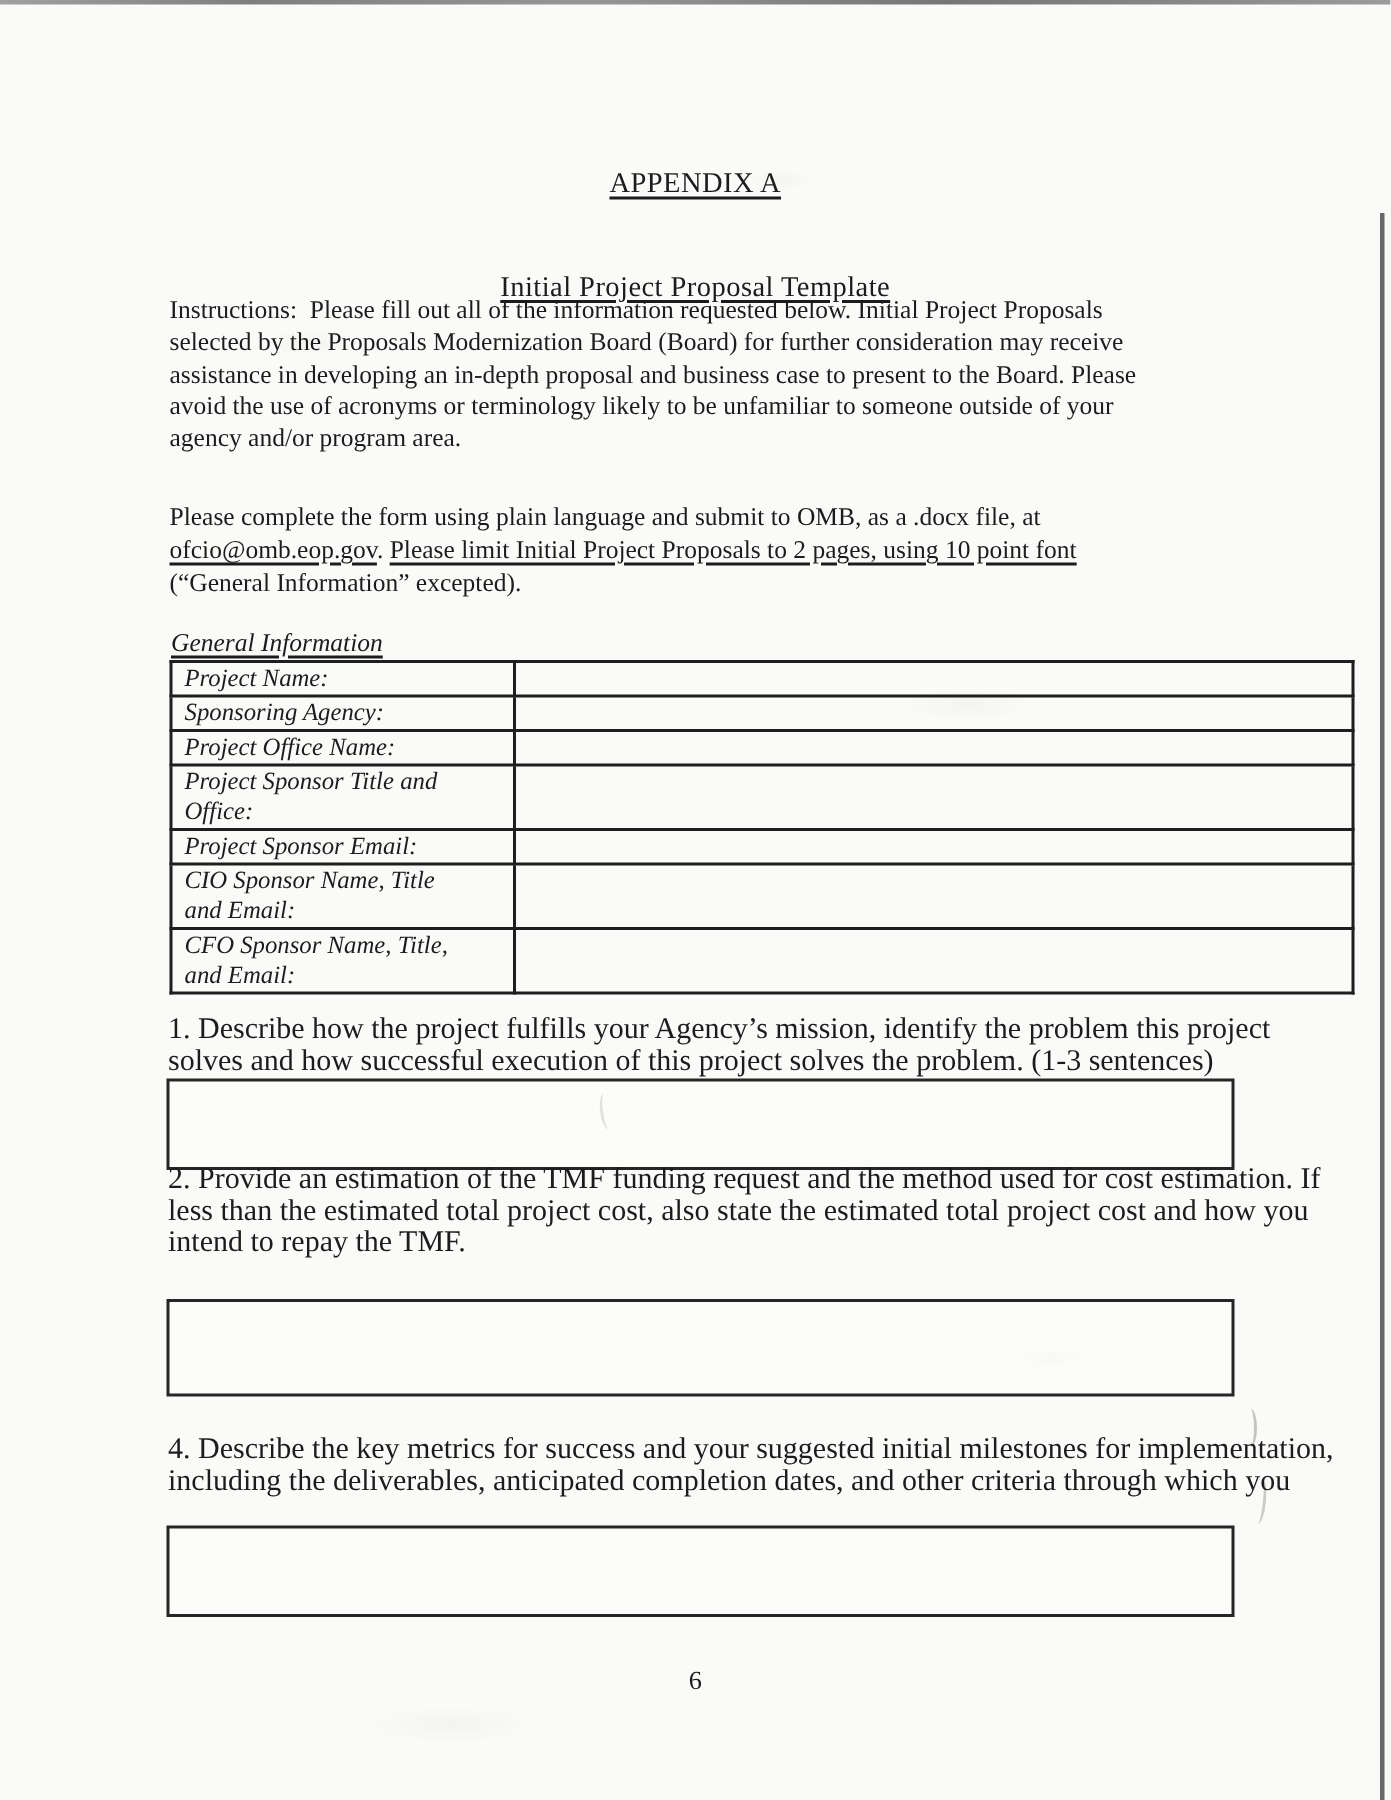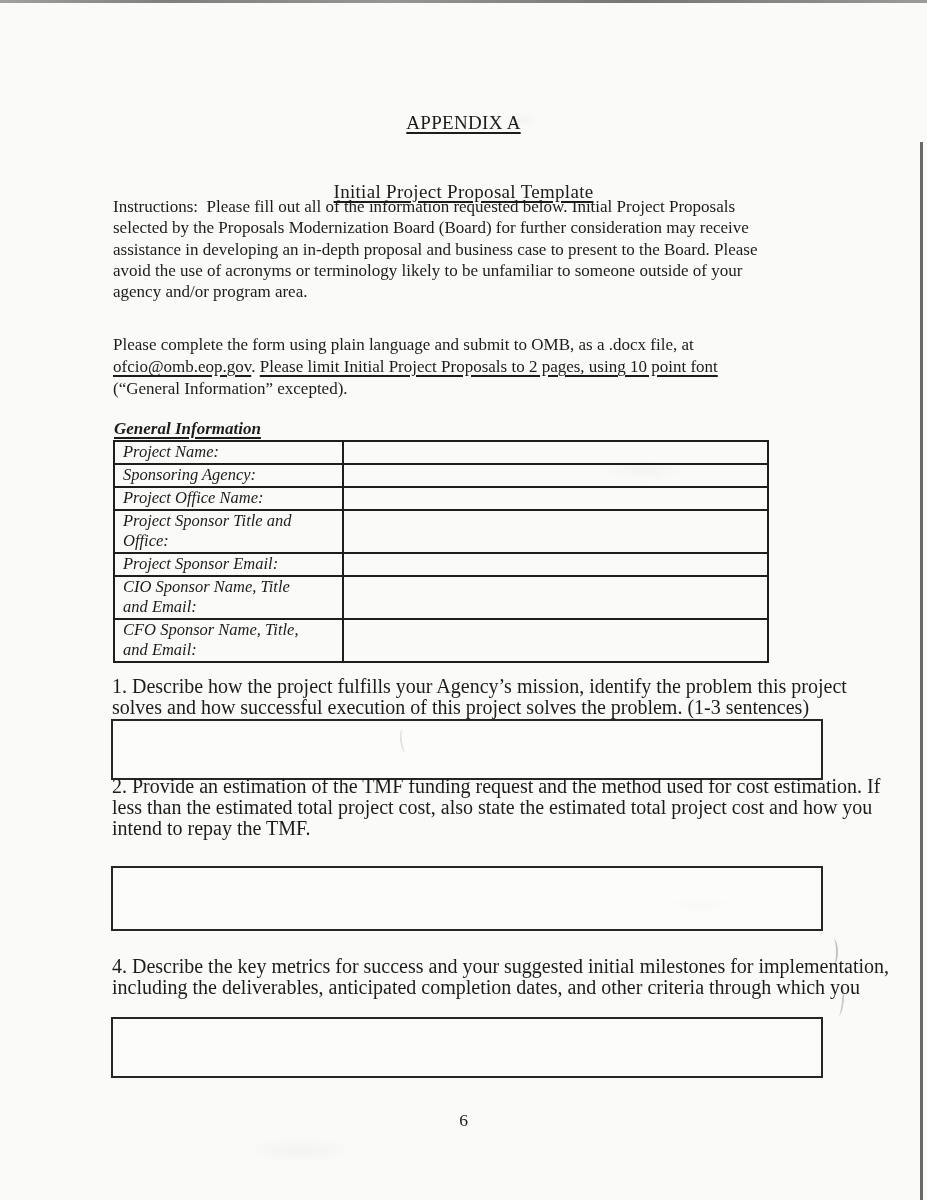--- a/index.html
+++ b/index.html
@@ -18,23 +18,23 @@
     color:#1c1c1c;
   }
   .center-line { position:absolute; left:0; width:100%; text-align:center; white-space:pre; font-size:19px; letter-spacing:0.3px; }
   .u  { text-decoration:underline; text-underline-offset:3px; text-decoration-thickness:1.5px; }
   .textblock { position:absolute; left:113px; font-size:17px; }
   .line { white-space:pre; }
 
   #instructions { top:196px; line-height:21.3px; }
   #submission   { top:334px; line-height:22px; }
 
-  #gi-heading { position:absolute; left:114px; top:419px; font-size:17px; font-style:italic;font-weight:bold; }
+  #gi-heading { position:absolute; left:114px; top:419px; font-size:17px; font-style:italic; }
 
-  table.gi { position:absolute; left:113px; top:440px; width:656px; border-collapse:collapse; table-layout:fixed; }
+  table.gi { position:absolute; left:113px; top:440px; width:790px; border-collapse:collapse; table-layout:fixed; }
   .gi td { border:2px solid #1e1e1e; font-style:italic; font-size:16.5px; line-height:20px;
            padding:0 4px 1px 8px; vertical-align:top; white-space:pre-line; }
   .gi td.val { font-style:normal; }
   .gi tr.s td { height:20px; }
   .gi tr.d td { height:41px;margin-top:46px; }
 
   .qtext { position:absolute; left:112px; font-size:20px; line-height:21px; }
   .answer-box { position:absolute; left:111px; width:712px; border:2px solid #262626; background:rgba(255,255,255,0.45); }
   #q1-box { top:719px;  height:61px; }
   #q2-box { top:866px;  height:65px; }

